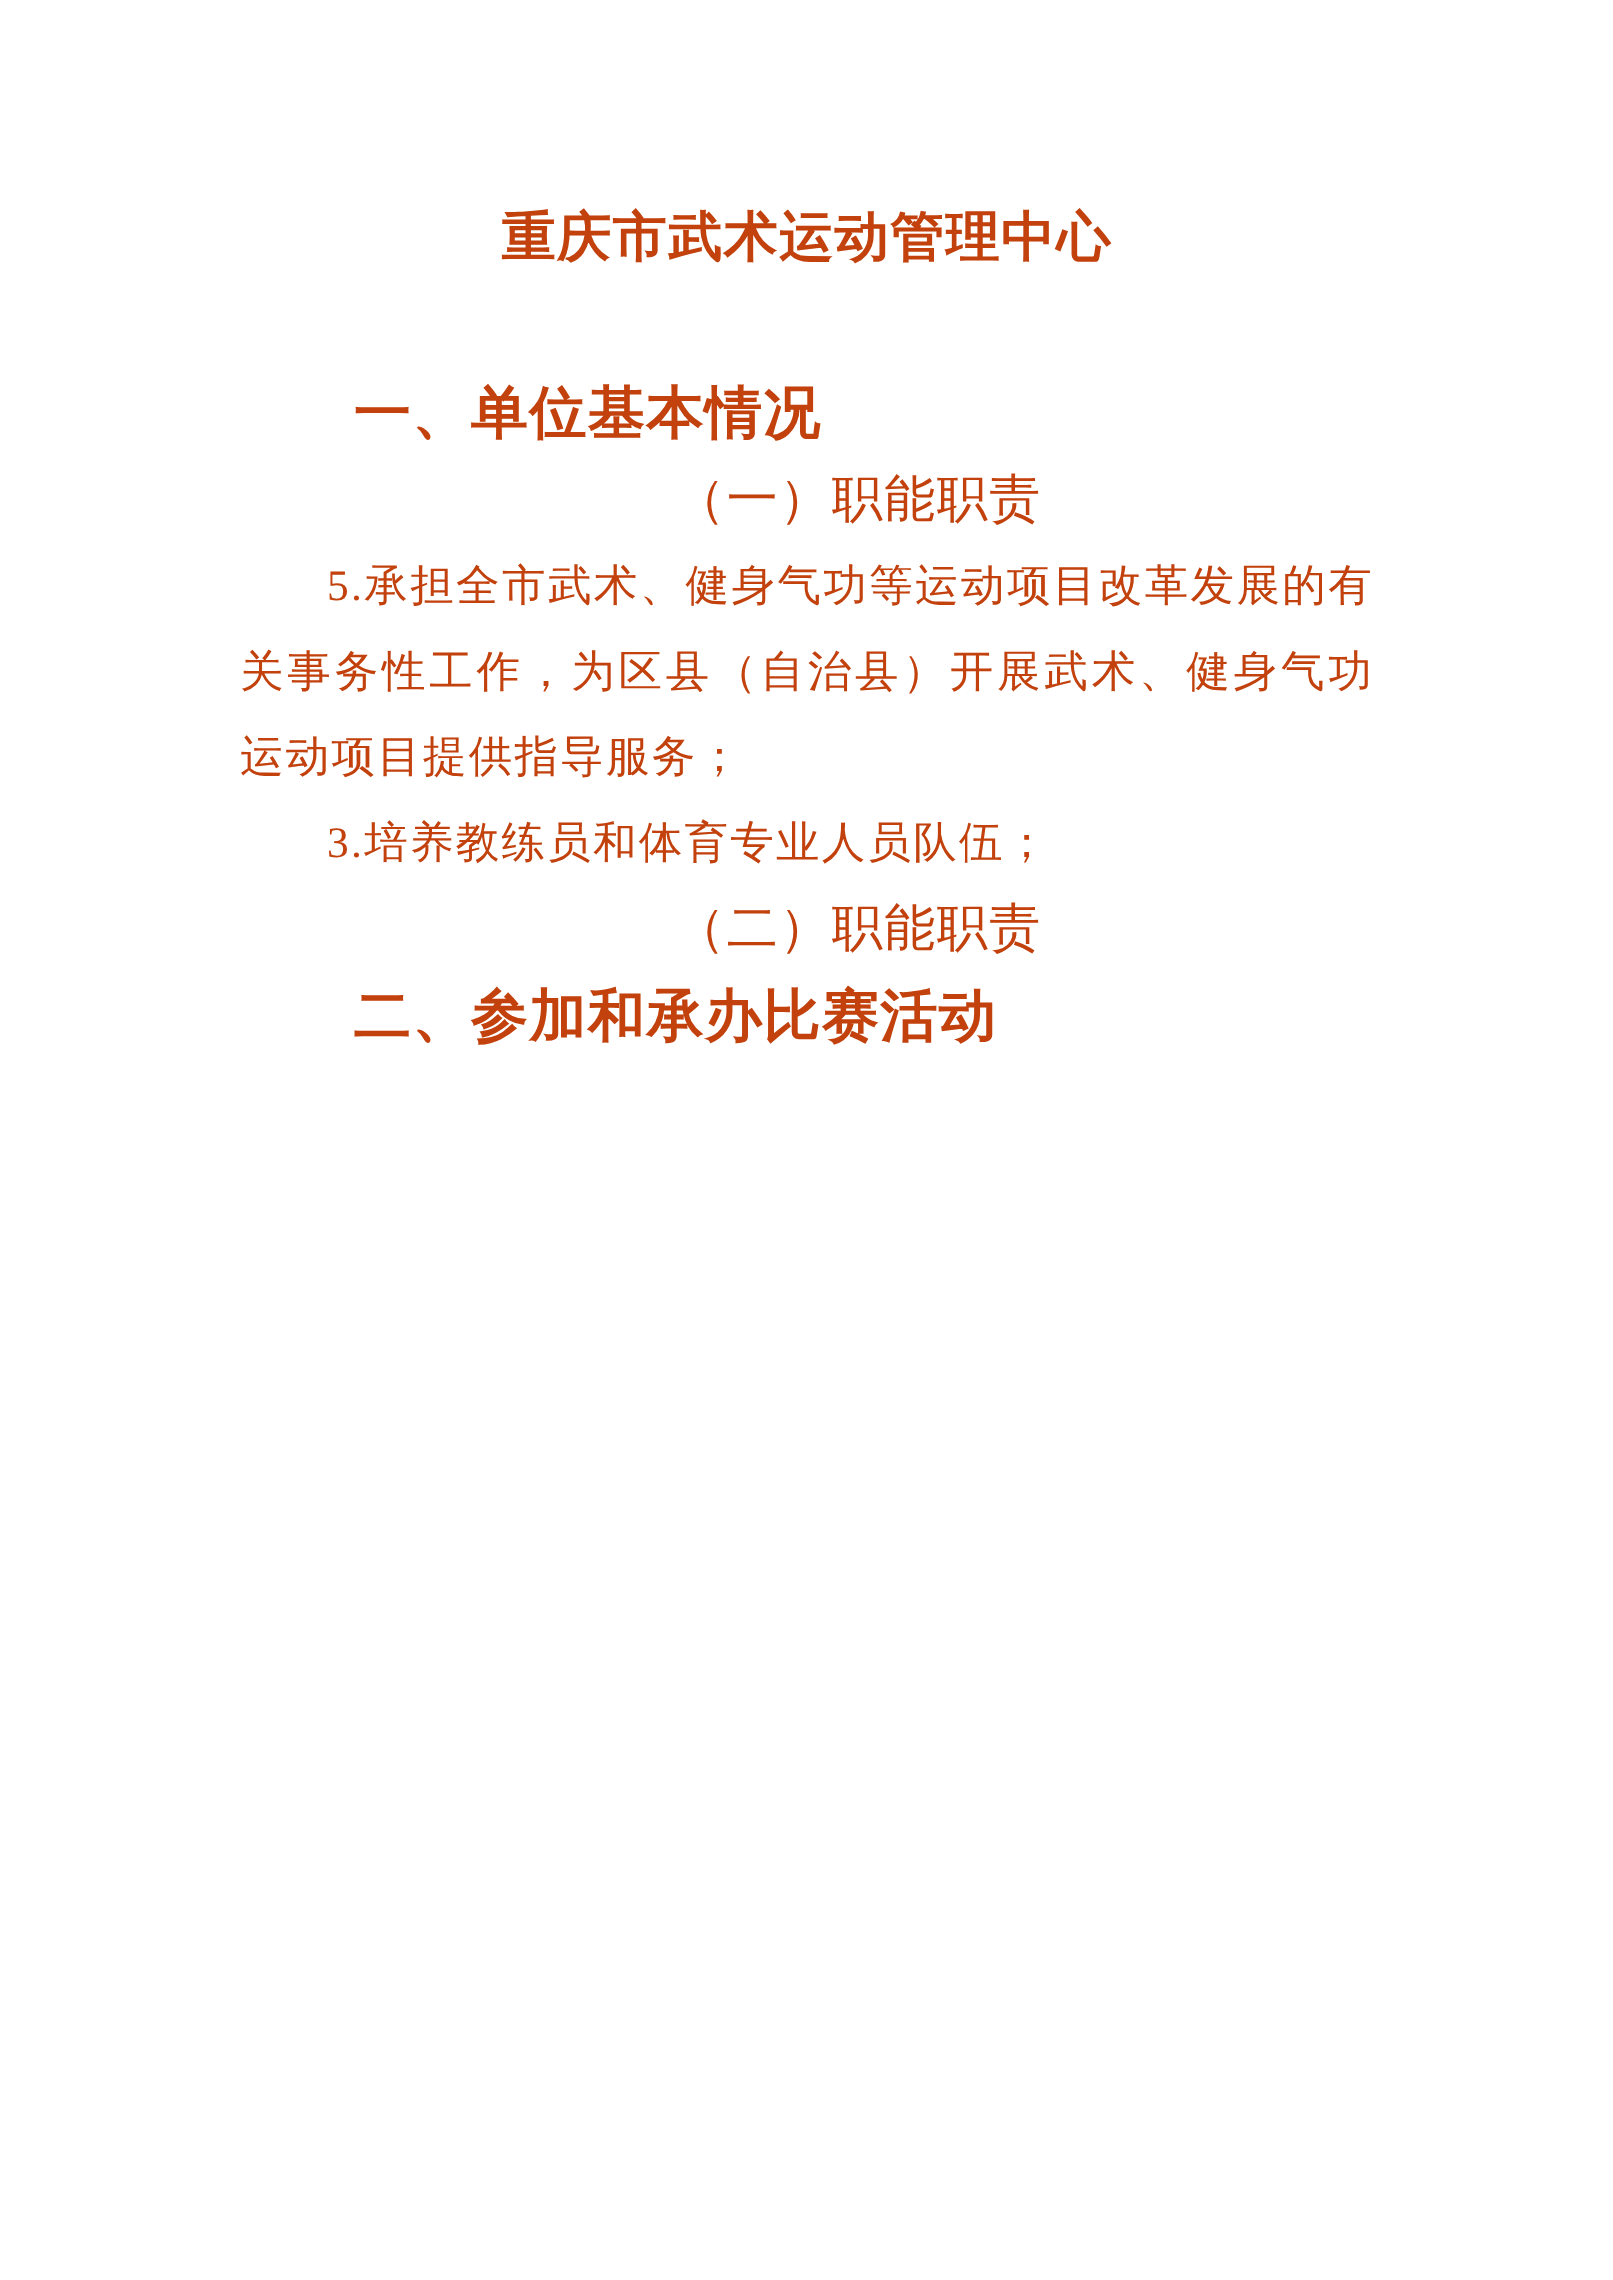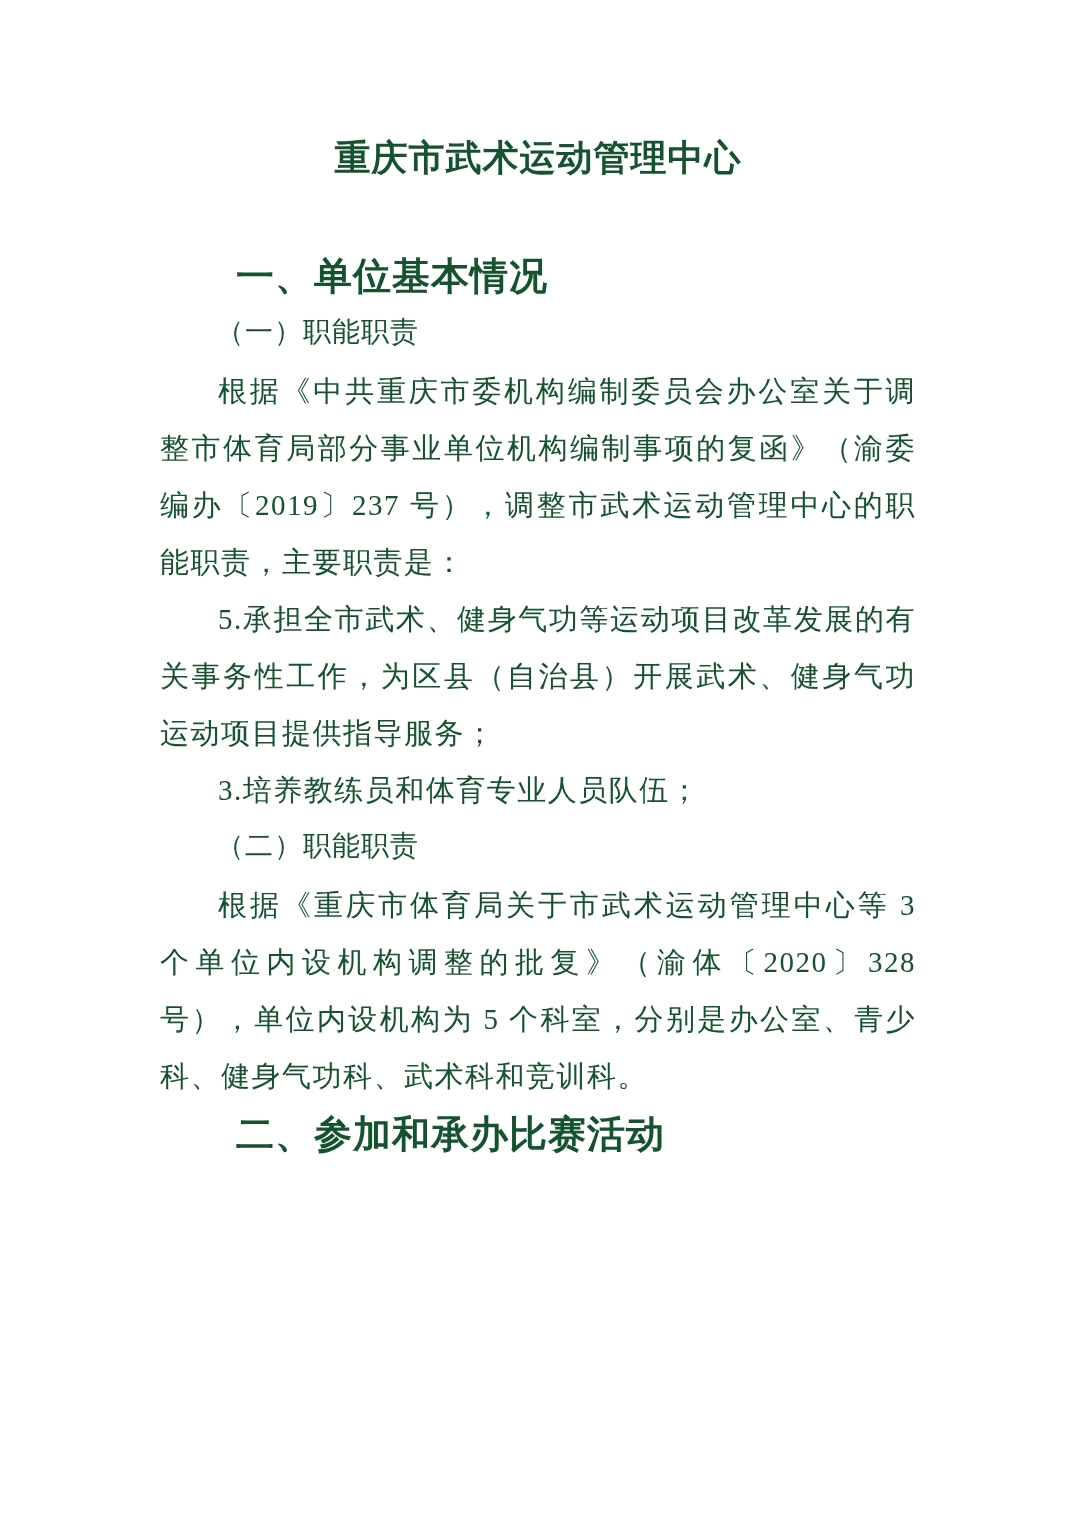--- a/index.html
+++ b/index.html
@@ -7,21 +7,21 @@
     padding: 0;
     background: #ffffff;
   }
   .page {
     position: relative;
     width: 1075px;
     height: 1328px;
     background: #ffffff;
     overflow: hidden;
     font-family: "Liberation Serif", "DejaVu Serif", serif;
-    color: #14532d;
+    color: #c2410c;
     border-radius: 22px;
   }
   .content {
     position: absolute;
     left: 160px;
     top: 128px;
     width: 756px;
   }
   .doc-title {
     text-align: center;
@@ -36,25 +36,26 @@
   }
   .sec-heading {
     font-family: "Liberation Sans", "DejaVu Sans", sans-serif;
     font-weight: bold;
     font-size: 38px;
     line-height: 58px;
     text-indent: 2em;
     letter-spacing: 1px;
   }
   .sub-heading {
-    font-family: Liberation Mono, monospace;
-    font-size: 28px;
+    font-family: Liberation Serif, serif;
+    font-size: 34px;
     line-height: 58px;
     text-indent: 2em;
     letter-spacing: 1px;
+    text-align: center;
   }
   .para {
     font-family: "Liberation Serif", "DejaVu Serif", serif;
     font-size: 29px;
     line-height: 57px;
     text-indent: 2em;
     text-align: justify;
     letter-spacing: 1.5px;
   }
 </style>
@@ -67,28 +68,26 @@
     <div class="doc-title">
       <div>重庆市武术运动管理中心</div>
     </div>
 
     <div class="spacer-line"></div>
 
     <div class="sec-heading">一、单位基本情况</div>
 
     <div class="sub-heading">（一）职能职责</div>
 
-    <div class="para">根据《中共重庆市委机构编制委员会办公室关于调整市体育局部分事业单位机构编制事项的复函》（渝委编办〔2019〕237 号），调整市武术运动管理中心的职能职责，主要职责是：</div>
 
     <div class="para">5.承担全市武术、健身气功等运动项目改革发展的有关事务性工作，为区县（自治县）开展武术、健身气功运动项目提供指导服务；</div>
 
 
     <div class="para">3.培养教练员和体育专业人员队伍；</div>
 
 
     <div class="sub-heading">（二）职能职责</div>
 
-    <div class="para">根据《重庆市体育局关于市武术运动管理中心等 3 个单位内设机构调整的批复》（渝体〔2020〕328 号），单位内设机构为 5 个科室，分别是办公室、青少科、健身气功科、武术科和竞训科。</div>
 
     <div class="sec-heading">二、参加和承办比赛活动</div>
 
   </div>
 </div>
 
 </body></html>

